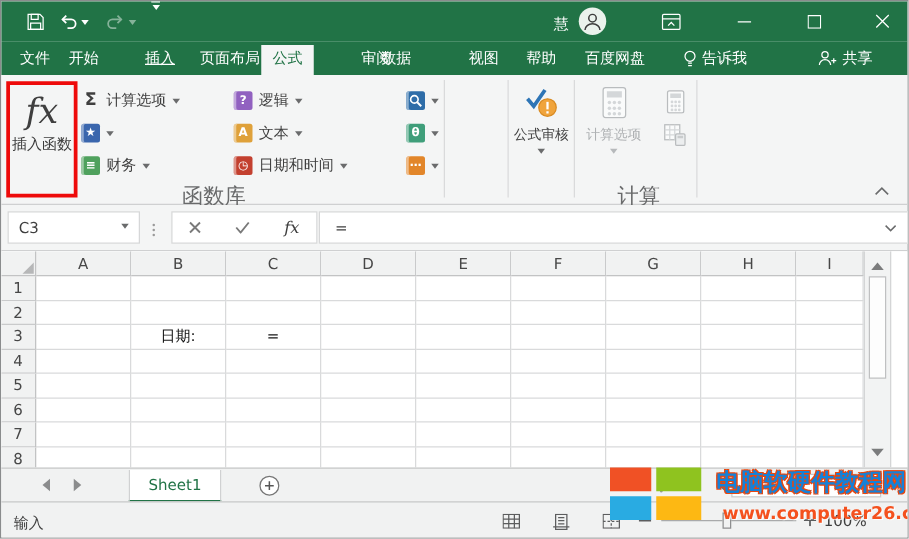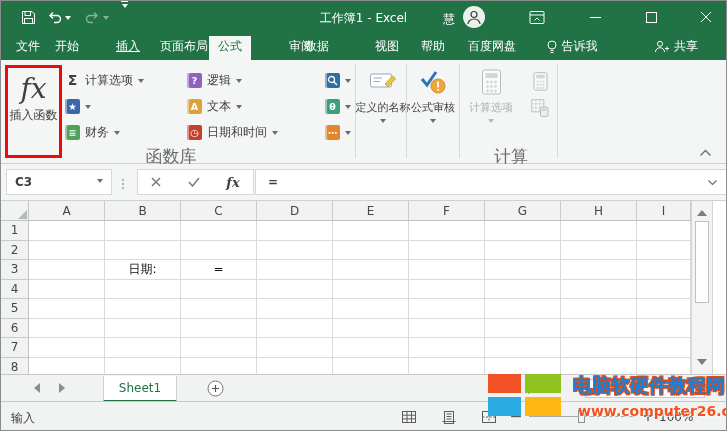--- a/index.html
+++ b/index.html
@@ -38,21 +38,21 @@
 .rdiv { position:absolute; top:4px; height:94px; width:1px; background:#d9dadb; }
 .bigbtn { position:absolute; top:5px; height:94px; display:flex; flex-direction:column; align-items:center; padding-top:4px; }
 .bigbtn .lbl { font-size:11px; margin-top:5px; white-space:nowrap; }
 .bigbtn .crt { margin-top:4px; }
 .smallbtn { position:absolute; width:30px; height:24px; display:flex; align-items:center; justify-content:center; }
 .grplabel { position:absolute; top:85px; transform:translateX(-50%); font-size:17px; color:#696a6b; white-space:nowrap; }
 .grayed { color:#aeb1b3; }
 
 
 .fbar { position:absolute; left:0; right:0; top:163px; height:37px; background:#f4f5f5; border-bottom:1px solid #cfd0d1; }
-.fbox { position:absolute; top:5px; height:26px; background:#fff; border:1px solid #d6d7d8; display:flex; align-items:center;font-weight:bold; }
+.fbox { position:absolute; top:5px; height:26px; background:#fff; border:1px solid #d6d7d8; display:flex; align-items:center; }
 .vdots span { display:block; width:2px; height:2px; border-radius:50%; background:#9a9a9a; margin:2px 0; }
 
 
 .gridwrap { position:absolute; left:0; top:200px; width:727px; height:173px; background:#fff; overflow:hidden; }
 .corner { position:absolute; left:0; top:0; width:28px; height:20px; background:#f1f2f2; border-right:1px solid #c2c3c4; border-bottom:1px solid #c2c3c4; }
 .corner:after { content:""; position:absolute; right:1px; bottom:1px; width:0; height:0; border-left:9px solid transparent; border-bottom:9px solid #b6b7b8; }
 .colh { position:absolute; top:0; height:20px; line-height:20px; text-align:center; background:#f1f2f2; border-right:1px solid #c9cacb; border-bottom:1px solid #c2c3c4; color:#474747; }
 .rowh { position:absolute; left:0; width:28px; line-height:19.5px; height:19.5px; text-align:center; background:#f1f2f2; border-right:1px solid #c2c3c4; border-bottom:1px solid #c9cacb; color:#474747; }
 .cell { position:absolute; border-right:1px solid #d9dadb; border-bottom:1px solid #d9dadb; display:flex; align-items:center; justify-content:center; color:#111; }
 .vscroll { position:absolute; left:690px; top:0; width:22px; height:173px; background:#f2f3f3; border-left:1px solid #d4d5d6; border-right:1px solid #d4d5d6; }
@@ -105,21 +105,20 @@
       <svg width="15" height="13" viewBox="0 0 15 13">
           <path d="M12 4.5 h-7 a3.5 3.5 0 0 0 0 7 h3" fill="none" stroke="#fff" stroke-width="1.4"></path>
           <path d="M9 1.5 L12 4.5 L9 7.5" fill="none" stroke="#fff" stroke-width="1.4"></path>
         </svg>
       <span class="crt" style="border-top-color:#fff; margin-left:3px;"></span>
     </div>
     <div class="qat" style="left:120px; flex-direction:column;">
       <div style="width:7px;height:1px;background:#fff;margin-bottom:2px;"></div>
       <span class="crt" style="border-top-color:#fff;margin-top:0;"></span>
     </div>
-    <div class="title-text">工作簿1 - Excel</div>
     <div class="tb-right" style="position:absolute; left:442px; top:10px;">慧</div>
     <div class="avatar">
       <svg width="18" height="18" viewBox="0 0 18 18">
           <circle cx="9" cy="6.5" r="3" fill="none" stroke="#3d3d3d" stroke-width="1.2"></circle>
           <path d="M3 16 a6 5 0 0 1 12 0" fill="none" stroke="#3d3d3d" stroke-width="1.2"></path>
         </svg>
     </div>
     <div class="qat" style="left:528px;">
       <svg width="16" height="15" viewBox="0 0 16 15">
           <rect x="1" y="1.5" width="14" height="12" rx="1" fill="none" stroke="#fff"></rect>
@@ -244,30 +243,20 @@
       <span class="libicon ic-math">θ</span>
       <span class="crt"></span>
     </div>
     <div class="librow" style="left:324px; top:61px;">
       <span class="libicon ic-more">⋯</span>
       <span class="crt"></span>
     </div>
 
     <div class="rdiv" style="left:354px;"></div>
 
-    <div class="bigbtn" style="left:355px; width:54px;">
-      <svg width="30" height="26" viewBox="0 0 30 26">
-        <rect x="2.5" y="5" width="21" height="13" rx="1.5" fill="#fff" stroke="#9aa7bd"></rect>
-        <line x1="5.5" y1="9" x2="14" y2="9" stroke="#9aa7bd"></line>
-        <line x1="5.5" y1="12.5" x2="12" y2="12.5" stroke="#9aa7bd"></line>
-        <path d="M17 15 l7.5 -8 l3 2.8 l-7.5 8 z" fill="#e8c63f" stroke="#b79a2a" stroke-width="0.8"></path>
-      </svg>
-      <span class="lbl">定义的名称</span>
-      <span class="crt"></span>
-    </div>
 
     <div class="rdiv" style="left:405px;"></div>
 
     <div class="bigbtn" style="left:407px; width:50px;">
       <svg width="28" height="26" viewBox="0 0 28 26">
         <path d="M3 10 l5 6 L17 3" fill="none" stroke="#2e75b6" stroke-width="3"></path>
         <circle cx="19" cy="17" r="7" fill="#f0a43c" stroke="#d98b23"></circle>
         <rect x="18.1" y="12.5" width="1.8" height="6" fill="#fff"></rect>
         <rect x="18.1" y="20" width="1.8" height="1.8" fill="#fff"></rect>
       </svg>

